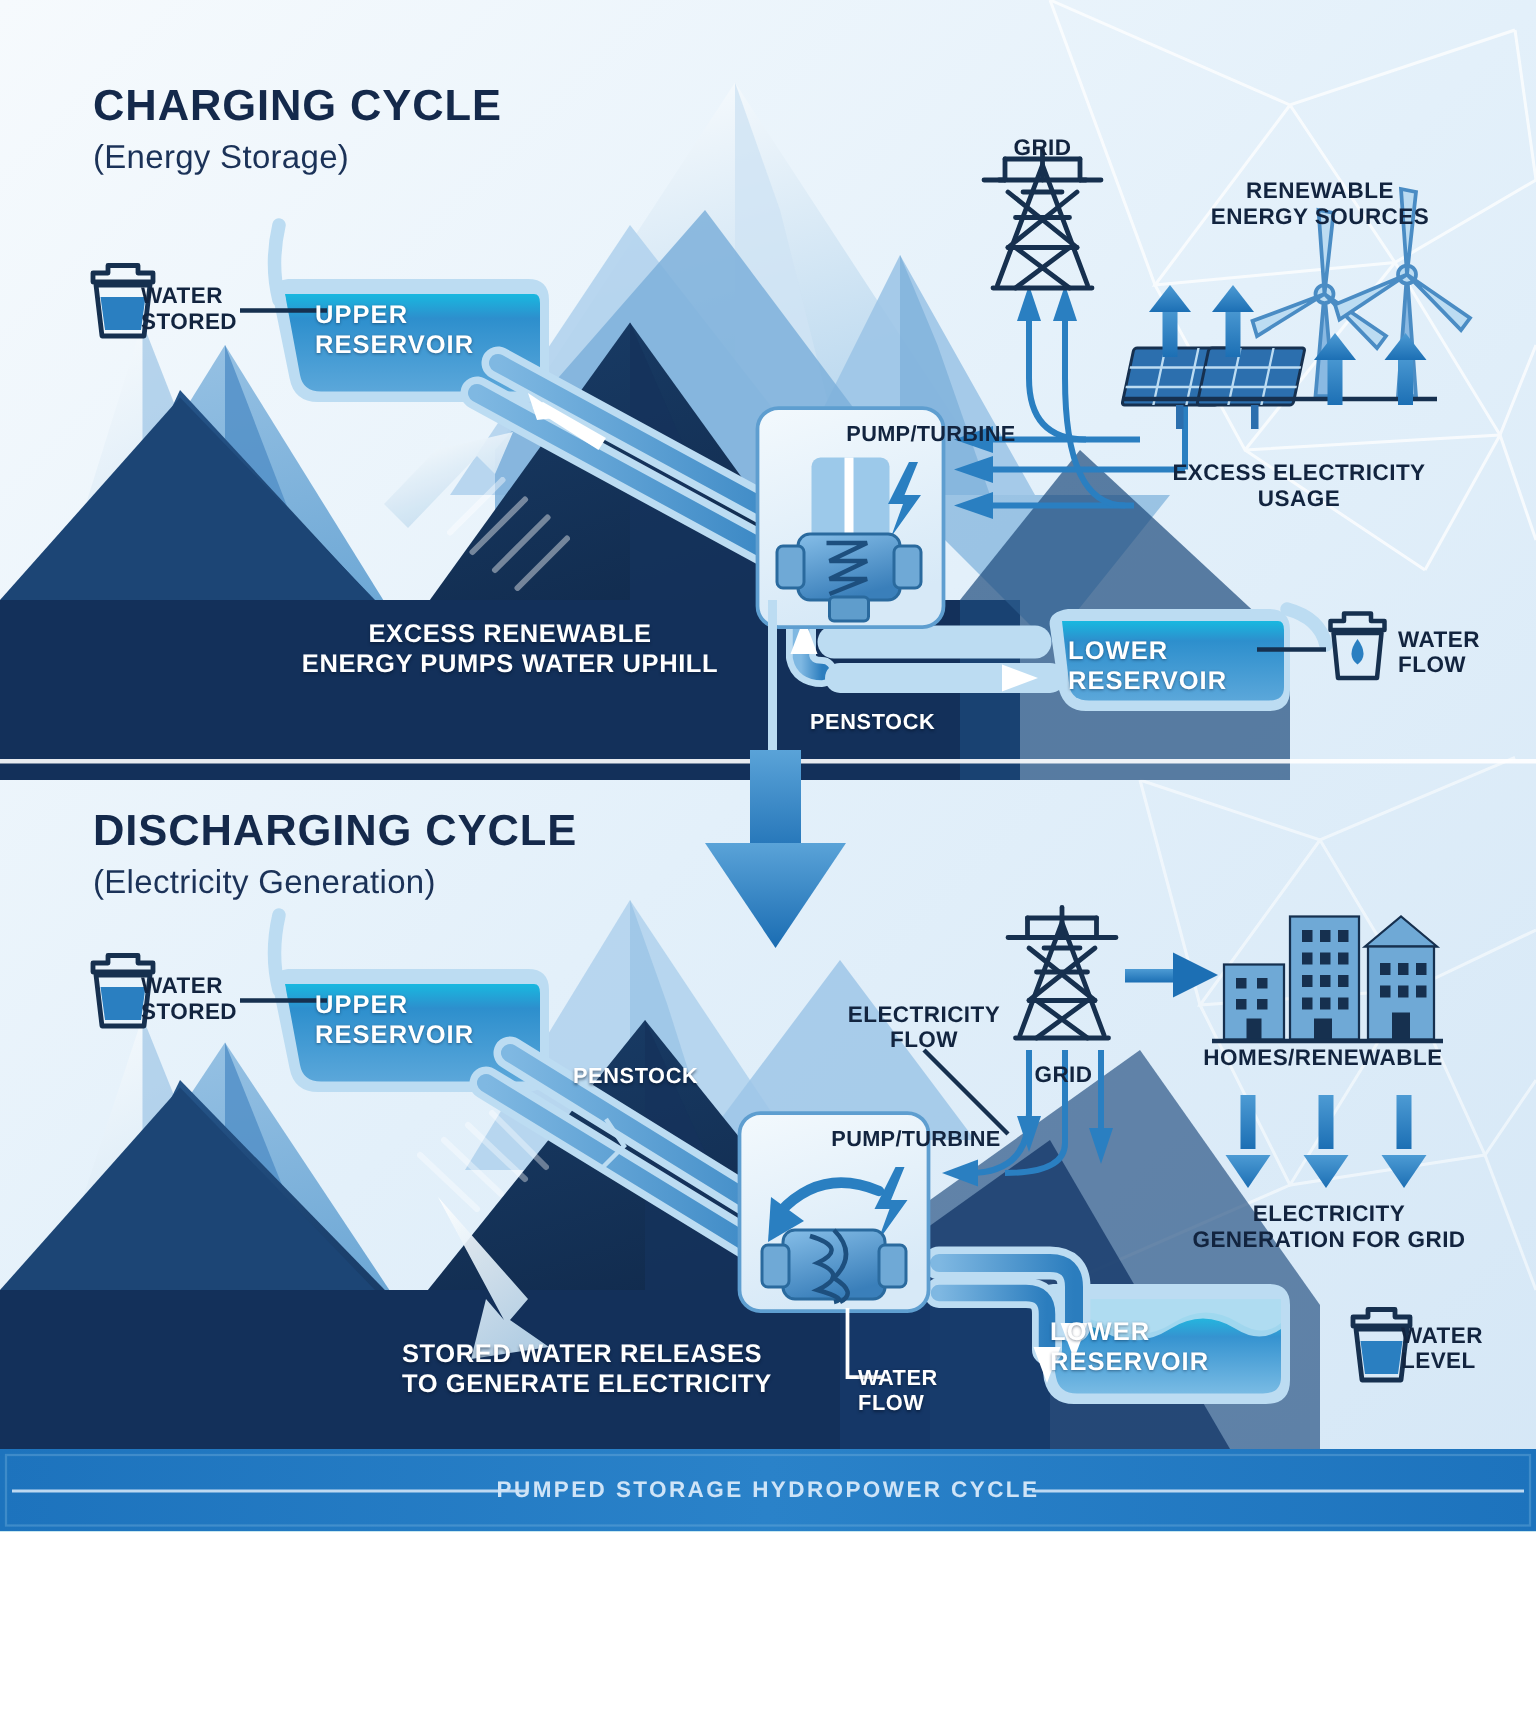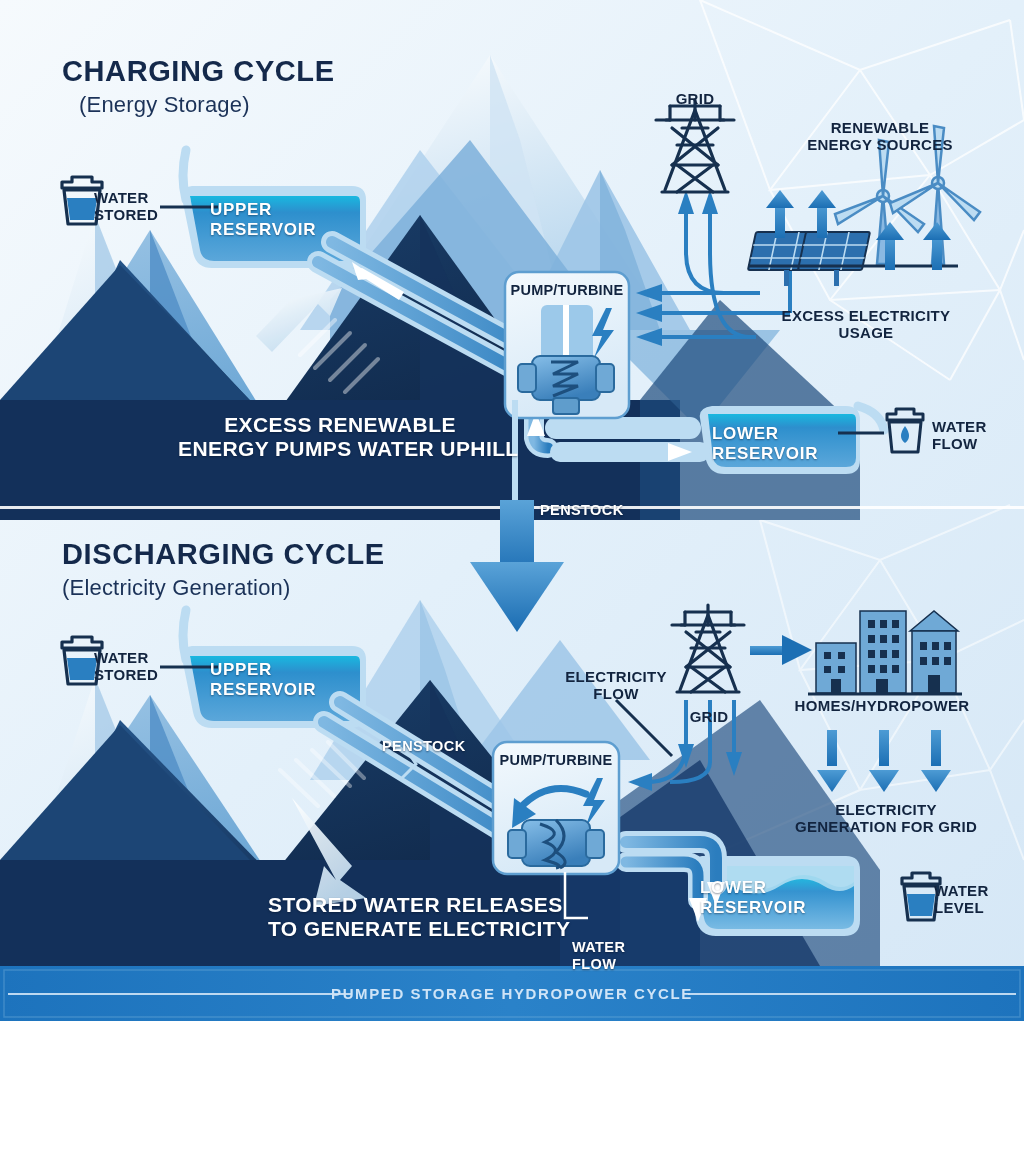--- a/index.html
+++ b/index.html
@@ -12,27 +12,27 @@
   .svgfull{position:absolute;left:0;top:0;width:1024px;height:1021px;}
 
   
   .lbl{position:absolute;white-space:pre;line-height:1.16;}
 
   .title-main{font-size:29px;font-weight:bold;color:#14294b;letter-spacing:.6px;}
   .title-sub{font-size:22px;color:#1b3258;letter-spacing:.2px;}
 
   .dark-cap{font-size:15px;font-weight:bold;color:#12243f;letter-spacing:.3px;text-align:center;margin-top:16px;}
   .dark-cap-l{font-size:15px;font-weight:bold;color:#12243f;letter-spacing:.3px;}
-  .white-cap{font-size:21px;font-weight:bold;color:#ffffff;letter-spacing:.4px;text-align:center;
+  .white-cap{font-size:17px;font-weight:bold;color:#ffffff;letter-spacing:.4px;text-align:center;
              text-shadow:0 1px 2px rgba(3,18,40,.5);}
   .white-res{font-size:17px;font-weight:bold;color:#ffffff;letter-spacing:.7px;
              text-shadow:0 1px 2px rgba(3,20,45,.45);}
   .white-small{font-size:14.5px;font-weight:bold;color:#ffffff;letter-spacing:.4px;
-               text-shadow:0 1px 2px rgba(3,18,40,.55);margin-top:28px;}
-  .pt-cap{font-size:14.5px;font-weight:bold;color:#12243f;letter-spacing:.2px;text-align:center;}
+               text-shadow:0 1px 2px rgba(3,18,40,.55);}
+  .pt-cap{font-size:14.5px;font-weight:bold;color:#12243f;letter-spacing:.2px;text-align:right;margin-left:48px;}
 
   .banner-text{position:absolute;font-size:15px;font-weight:bold;color:#cfe4f7;letter-spacing:1.6px;
                text-align:center;white-space:nowrap;}
 
   
   .footer{position:absolute;left:0;top:1021px;width:1024px;height:133px;background:#ffffff;}
 </style>
 </head>
 <body>
 
@@ -502,21 +502,21 @@
         </g>
       </g>
 
       <polygon points="0,966 1024,966 1024,1021 0,1021" fill="url(#bannerGrad)"></polygon>
       <path d="M8 994 L352 994" stroke="#cfe4f7" stroke-width="2" opacity="0.9"></path>
       <path d="M688 994 L1016 994" stroke="#cfe4f7" stroke-width="2" opacity="0.9"></path>
       <rect x="4" y="970" width="1016" height="47" fill="none" stroke="#7fb6e0" stroke-width="1.5" opacity="0.35"></rect>
     </svg>
 
     <div class="lbl title-main" style="left:62px;top:55px;">CHARGING CYCLE</div>
-    <div class="lbl title-sub" style="left:79px;top:92px;">(Energy Storage)</div>
+    <div class="lbl title-sub" style="left:62px;top:92px;">(Energy Storage)</div>
 
     <div class="lbl dark-cap-l" style="left:94px;top:189px;">WATER
 STORED</div>
 
     <div class="lbl white-res" style="left:210px;top:200px;width:142px;">UPPER
 RESERVOIR</div>
 
     <div class="lbl dark-cap" style="left:648px;top:74px;width:94px;">GRID</div>
 
     <div class="lbl dark-cap" style="left:752px;top:291px;width:228px;">EXCESS ELECTRICITY
@@ -549,21 +549,21 @@
 
     <div class="lbl white-small" style="left:382px;top:710px;">PENSTOCK</div>
 
     <div class="lbl pt-cap" style="left:493px;top:752px;width:126px;">PUMP/TURBINE</div>
 
     <div class="lbl dark-cap" style="left:548px;top:652px;width:136px;">ELECTRICITY
 FLOW</div>
 
     <div class="lbl dark-cap" style="left:664px;top:692px;width:90px;">GRID</div>
 
-    <div class="lbl dark-cap" style="left:784px;top:681px;width:196px;">HOMES/HYDROPOWER</div>
+    <div class="lbl dark-cap" style="left:784px;top:681px;width:196px;">HOMES/RENEWABLE</div>
 
     <div class="lbl dark-cap" style="left:790px;top:785px;width:192px;">ELECTRICITY
 GENERATION FOR GRID</div>
 
     <div class="lbl white-cap" style="left:268px;top:893px;width:224px;">STORED WATER RELEASES
 TO GENERATE ELECTRICITY</div>
 
     <div class="lbl white-small" style="left:572px;top:911px;">WATER
 FLOW</div>
 

